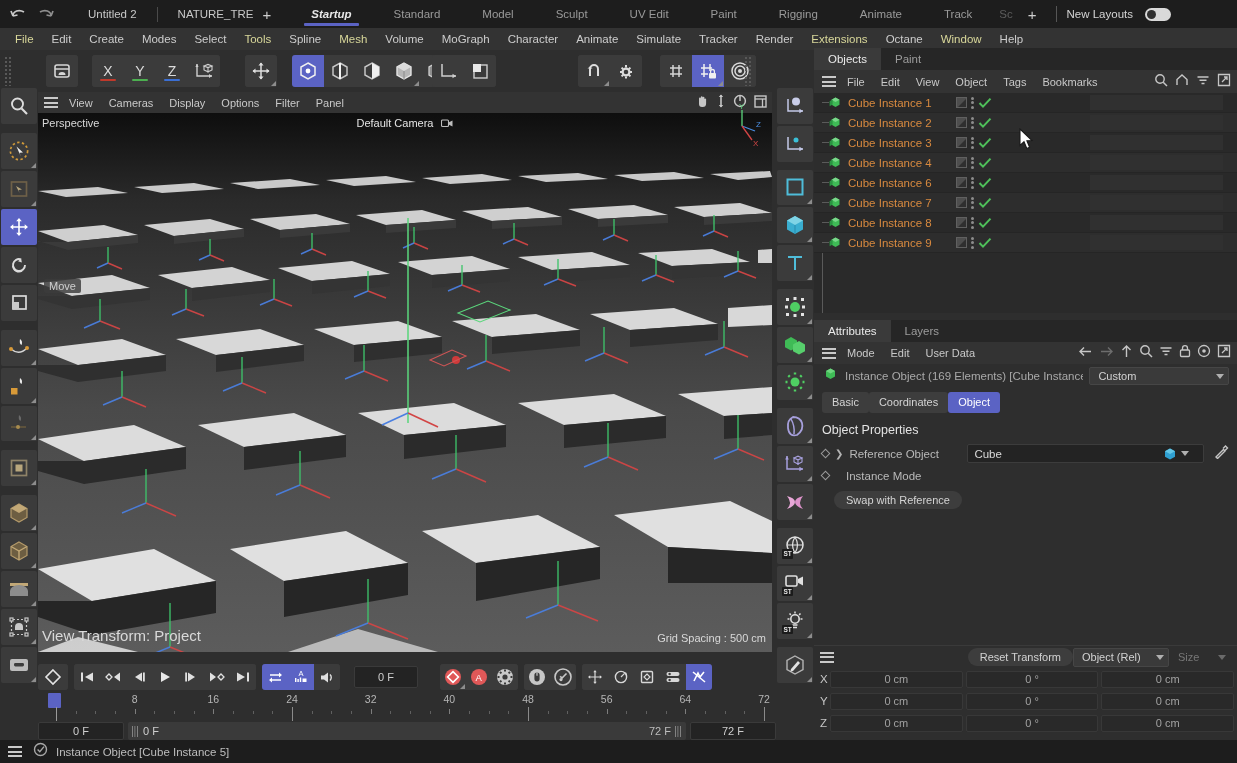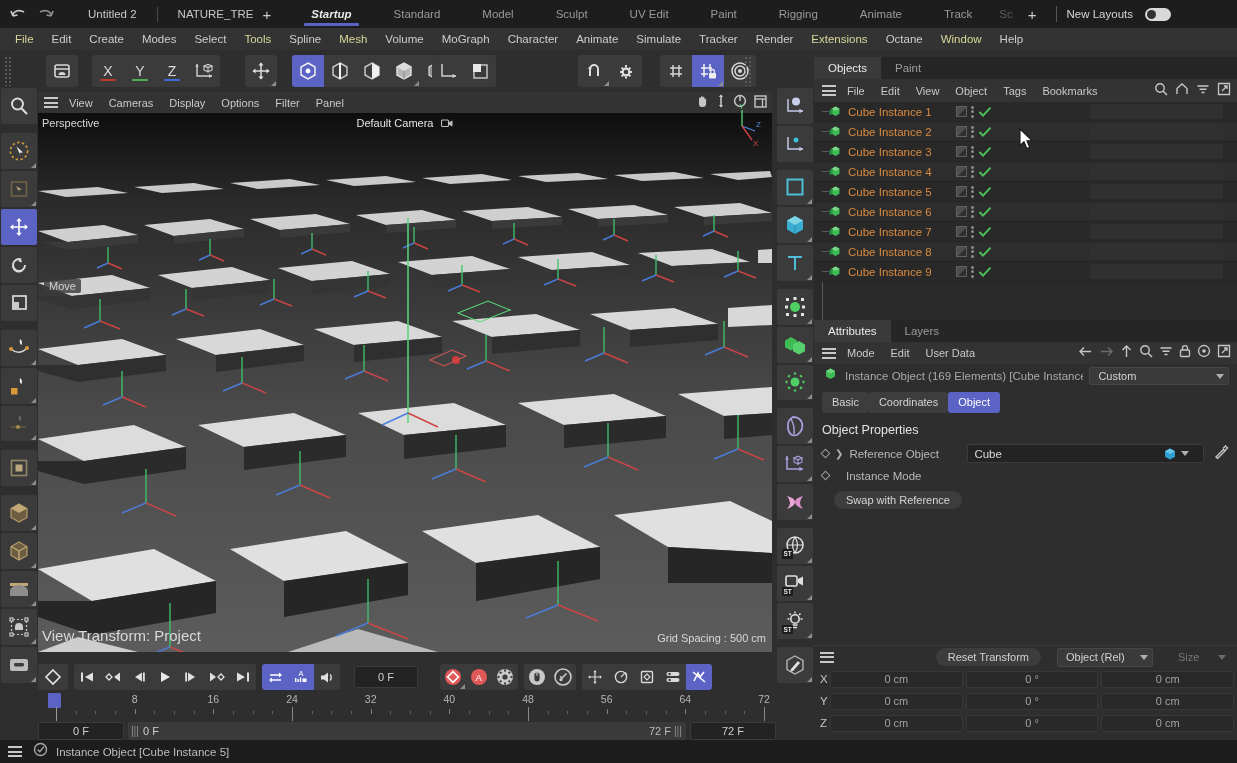--- a/index.html
+++ b/index.html
@@ -145,21 +145,21 @@
     content: ""; position: absolute; right: 1px; bottom: 1px;
     border-left: 5px solid transparent; border-bottom: 5px solid #8d8d8d;
   }
   .rbtn.gap { margin-top: 6px; }
   .st-badge {
     position: absolute; left: 5px; bottom: 5px; background: #1b1b1b; color: #e6e6e6;
     font-size: 6.5px; padding: 0.5px 1.5px; border-radius: 1px; line-height: 1.25; font-weight: bold;
   }
 
   
-  .objman { position: absolute; left: 814px; top: 57px; width: 423px; height: 265px; background: #fde047; }
+  .objman { position: absolute; left: 814px; top: 48px; width: 423px; height: 265px; background: #fde047; }
   .paneltabs { display: flex; height: 22px; background: #262626; }
   .ptab {
     font-size: 11.5px; color: #9c9c9c; padding: 0 14px; height: 22px;
     display: flex; align-items: center;
   }
   .ptab.active { color: #eaeaea; background: #3a3a3a; }
   .panelmenu {
     height: 23px; background: #333333; display: flex; align-items: center; padding-left: 8px; position: relative;
   }
   .panelmenu .mi { font-size: 11px; color: #c9c9c9; padding: 0 8px; white-space: nowrap; }
@@ -228,21 +228,21 @@
     border-right: 1px solid #2e2e2e;
   }
   .seg.active { background: #6a6a6a; color: #ffffff; }
   .btnpill {
     font-size: 11px; color: #d4d4d4; background: #3d3d3d; border-radius: 9px;
     padding: 3px 12px; display: inline-block;
   }
 
   
   .coords { position: absolute; left: 814px; top: 645px; width: 423px; height: 95px; background: #2e2e2e; border-top: 1px solid #3a3a3a; }
-  .coordhdr { height: 22px; display: flex; align-items: center; padding: 0 6px; gap: 16px; position: relative; background: #2e2e2e; }
+  .coordhdr { height: 22px; display: flex; align-items: center; padding: 0 6px; gap: 0; position: relative; background: #2e2e2e; }
   .coordrow { display: flex; align-items: center; height: 22px; }
   .coordlabel { width: 16px; text-align: left; padding-left: 6px; font-size: 11.5px; color: #c6c6c6; }
   .coordcell {
     flex: 1; height: 17px; margin-right: 3px; background: #292929; border: 1px solid #383838;
     border-radius: 2px; display: flex; align-items: center; justify-content: center;
     font-size: 11px; color: #a2a2a2;
   }
   .coordbtn {
     font-size: 11px; color: #d2d2d2; background: #3d3d3d; border-radius: 9px; padding: 3px 12px;
   }
@@ -1152,45 +1152,20 @@
           <span class="objrow-fill"></span>
           <span class="treeline"></span>
           <span>
             <svg width="15" height="14" viewBox="0 0 15 14" style="display:block">
               <path d="M3.5 3.8 l4 -2.2 l4 2.2 v5 l-4 2.2 l-4 -2.2z" fill="#3fbb56"></path>
               <path d="M7.5 1.6 l4 2.2 l-4 2.2 l-4 -2.2z" fill="#7ad78a"></path>
               <path d="M1.6 5.2 l3 -1.6 v5 l-3 1.6z" fill="#2b9442"></path>
             </svg>
           </span>
           <span class="objname" style="color: rgb(217, 138, 63);">Cube Instance 4</span>
-          <span class="objicons">
-            <span class="tagbox"></span>
-            <span class="dots3">
-              <i></i>
-              <i></i>
-              <i></i>
-            </span>
-            <span>
-              <svg width="14" height="12" viewBox="0 0 14 12" style="display:block">
-                <path d="M1.5 6 L5 9.6 L12.5 1.6" fill="none" stroke="#4fbf5a" stroke-width="2"></path>
-              </svg>
-            </span>
-          </span>
-        </div>
-        <div class="objrow">
-          <span class="objrow-fill"></span>
-          <span class="treeline"></span>
-          <span>
-            <svg width="15" height="14" viewBox="0 0 15 14" style="display:block">
-              <path d="M3.5 3.8 l4 -2.2 l4 2.2 v5 l-4 2.2 l-4 -2.2z" fill="#3fbb56"></path>
-              <path d="M7.5 1.6 l4 2.2 l-4 2.2 l-4 -2.2z" fill="#7ad78a"></path>
-              <path d="M1.6 5.2 l3 -1.6 v5 l-3 1.6z" fill="#2b9442"></path>
-            </svg>
-          </span>
-          <span class="objname" style="color: rgb(217, 138, 63);">Cube Instance 5</span>
           <span class="objicons">
             <span class="tagbox"></span>
             <span class="dots3">
               <i></i>
               <i></i>
               <i></i>
             </span>
             <span>
               <svg width="14" height="12" viewBox="0 0 14 12" style="display:block">
                 <path d="M1.5 6 L5 9.6 L12.5 1.6" fill="none" stroke="#4fbf5a" stroke-width="2"></path>

